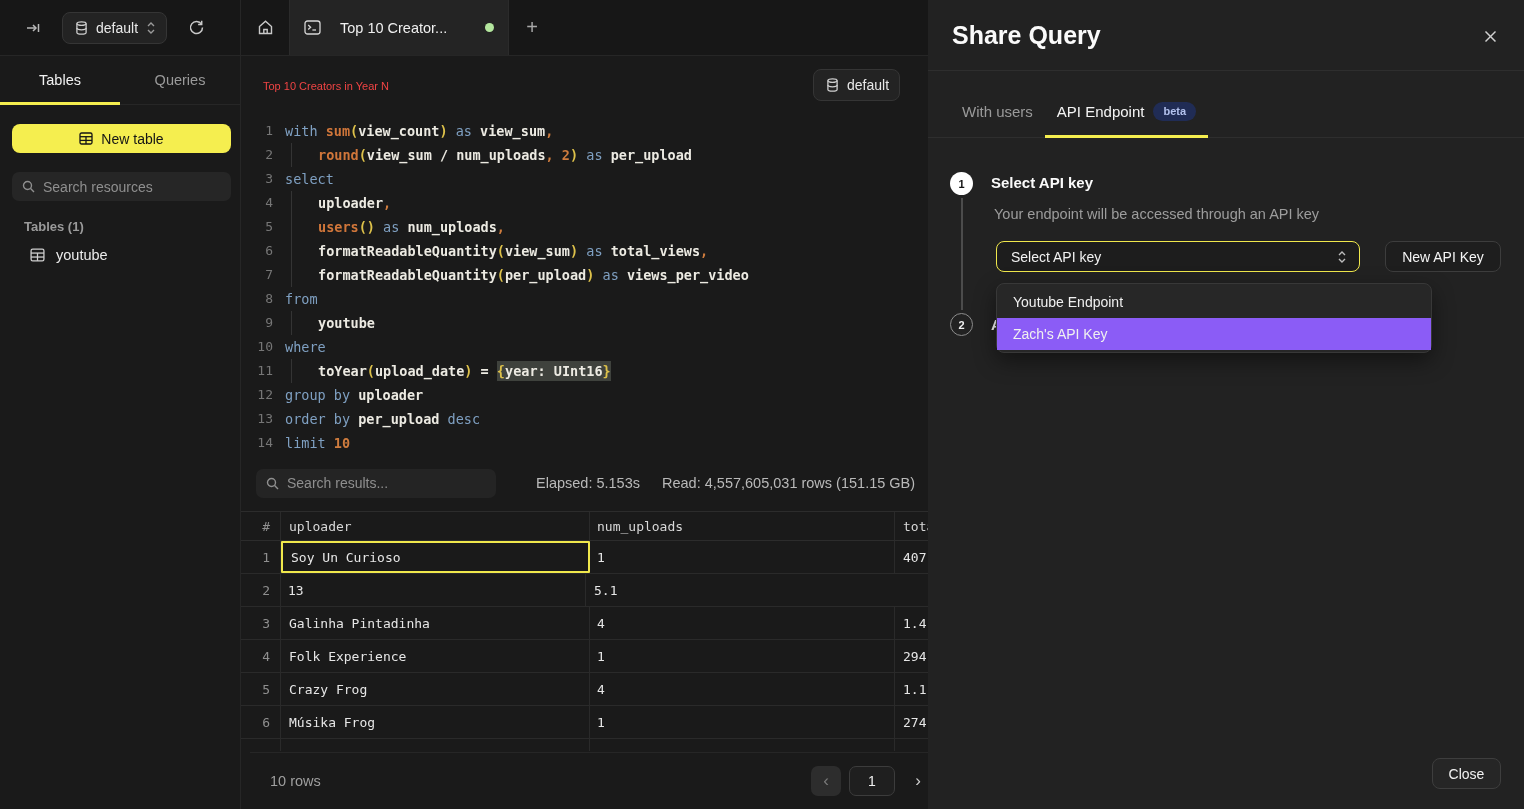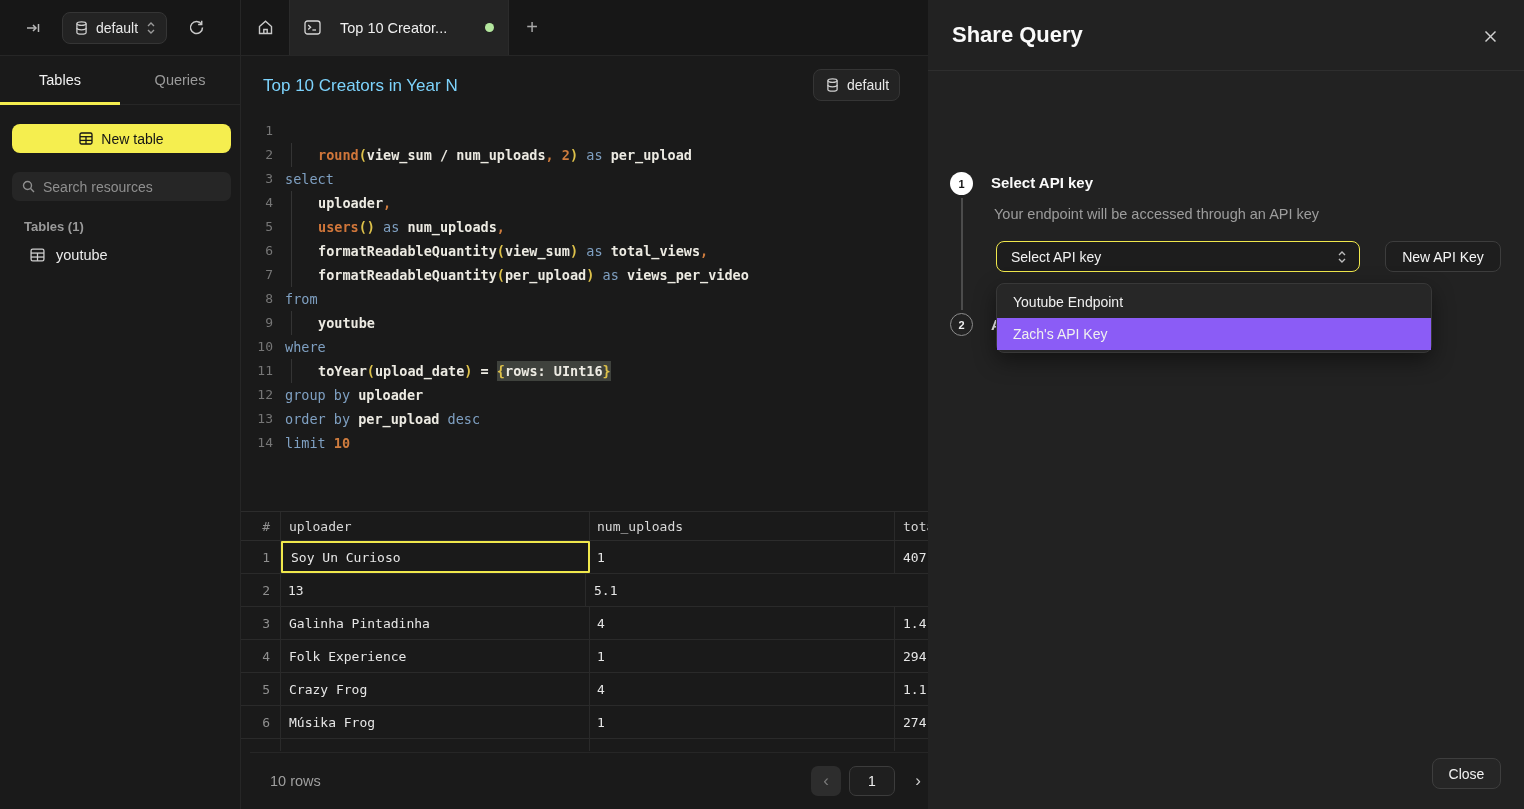--- a/index.html
+++ b/index.html
@@ -42,21 +42,21 @@
     color:#e6e6e6; font-size:14px; width:100%; font-family:"Liberation Sans", sans-serif; }
   .side-search input::placeholder, .results-search input::placeholder { color:#8f8f8f; }
   .side-section { position:absolute; left:24px; top:163px; font-size:13px; font-weight:600; color:#9a9a9a; }
   .table-item { position:absolute; left:12px; top:184px; width:219px; height:30px; display:flex;
     align-items:center; gap:11px; padding:0 8px 0 18px; border-radius:6px; cursor:pointer;
     color:#ececec; font-size:14.5px; font-weight:500; }
 
   
   .main { position:absolute; left:241px; top:56px; width:1283px; height:753px; background:#1a1a1a; }
   .title-row { position:absolute; left:0; top:0; width:100%; height:59px; display:flex; align-items:center; }
-  .query-title { padding-left:22px; font-size:17px; color:#7dd3fc; font-weight:500; }
+  .query-title { padding-left:22px; font-size:11px; color:#ef4444; font-weight:500; }
   .main-db-select { position:absolute; left:572px; top:13px; }
 
   
   .code { position:absolute; left:0; top:59px; width:100%; height:340px; padding-top:4px;
     font-family:"DejaVu Sans Mono", monospace; font-size:13.5px; cursor:text; }
   .code-line { display:flex; height:24px; line-height:24px; white-space:pre; }
   .ln { width:32px; text-align:right; padding-right:0; color:#767676; flex:none; font-size:13px; }
   .lc { position:relative; margin-left:12px; }
   .lc.ind { padding-left:33px; }
   .lc.ind::before { content:""; position:absolute; left:6px; top:0; bottom:0; border-left:1px solid #343434; }
@@ -99,21 +99,21 @@
   .pg-btn { width:30px; height:30px; border-radius:7px; display:flex; align-items:center;
     justify-content:center; font-size:17px; cursor:pointer; }
   .pg-prev { background:#2d2d2d; color:#7a7a7a; }
   .pg-page { width:46px; height:30px; background:#1f1f1f; border:1px solid #3c3c3c; border-radius:7px;
     display:flex; align-items:center; justify-content:center; font-size:14px; color:#f0f0f0; cursor:pointer; }
   .pg-next { color:#cfcfcf; }
 
   
   .panel { position:absolute; right:0; top:0; width:596px; height:809px; background:#222222; z-index:10; }
   .panel-header { position:relative; height:71px; border-bottom:1px solid #2e2e2e; display:flex; align-items:center; }
-  .panel-title { padding-left:24px; font-size:22px; font-weight:bold; color:#fafafa; }
+  .panel-title { padding-left:24px; font-size:25px; font-weight:bold; color:#fafafa; }
   .panel-close { position:absolute; right:24px; top:26px; width:20px; height:20px; display:flex;
     align-items:center; justify-content:center; color:#d0d0d0; cursor:pointer; }
   .panel-tabs { position:relative; height:67px; border-bottom:1px solid #2e2e2e; display:flex;
     align-items:center; padding:14px 0 0 22px; }
   .panel-tab { position:relative; height:100%; display:flex; align-items:center; gap:9px; padding:0 12px;
     font-size:15px; color:#9a9a9a; cursor:pointer; }
   .panel-tab.active { color:#f5f5f5; font-weight:500; }
   .panel-tab.active::after { content:""; position:absolute; left:0; right:0; bottom:-1px; height:3px; background:#f5ee4f; }
   .badge { background:#202c55; color:#b3c2ee; font-size:11px; font-weight:600; padding:4px 10px;
     border-radius:11px; line-height:1; }
@@ -253,36 +253,49 @@
           <ellipse cx="6.5" cy="2.6" rx="4.6" ry="1.8"></ellipse>
           <path d="M1.9 2.6 v8.8 c0 1 2.05 1.8 4.6 1.8 s4.6-.8 4.6-1.8 V2.6"></path>
           <path d="M1.9 7 c0 1 2.05 1.8 4.6 1.8 s4.6-.8 4.6-1.8"></path>
         </svg>
       </span>
       <span>default</span>
     </div>
   </div>
 
   <div class="code">
-      <div class="code-line"><span class="ln">1</span></div>
+      <div class="code-line"><span class="ln">1</span><span class="lc"><span class="tk-kw">with </span><span class="tk-fn">sum</span><span class="tk-pa">(</span><span class="tk-id">view_count</span><span class="tk-pa">)</span><span class="tk-kw"> as </span><span class="tk-id">view_sum</span><span class="tk-num">,</span></span></div>
       <div class="code-line"><span class="ln">2</span><span class="lc ind"><span class="tk-fn">round</span><span class="tk-pa">(</span><span class="tk-id">view_sum / num_uploads</span><span class="tk-num">, 2</span><span class="tk-pa">)</span><span class="tk-kw"> as </span><span class="tk-id">per_upload</span></span></div>
       <div class="code-line"><span class="ln">3</span><span class="lc"><span class="tk-kw">select</span></span></div>
       <div class="code-line"><span class="ln">4</span><span class="lc ind"><span class="tk-id">uploader</span><span class="tk-num">,</span></span></div>
       <div class="code-line"><span class="ln">5</span><span class="lc ind"><span class="tk-fn">users</span><span class="tk-pa">()</span><span class="tk-kw"> as </span><span class="tk-id">num_uploads</span><span class="tk-num">,</span></span></div>
       <div class="code-line"><span class="ln">6</span><span class="lc ind"><span class="tk-id">formatReadableQuantity</span><span class="tk-pa">(</span><span class="tk-id">view_sum</span><span class="tk-pa">)</span><span class="tk-kw"> as </span><span class="tk-id">total_views</span><span class="tk-num">,</span></span></div>
       <div class="code-line"><span class="ln">7</span><span class="lc ind"><span class="tk-id">formatReadableQuantity</span><span class="tk-pa">(</span><span class="tk-id">per_upload</span><span class="tk-pa">)</span><span class="tk-kw"> as </span><span class="tk-id">views_per_video</span></span></div>
       <div class="code-line"><span class="ln">8</span><span class="lc"><span class="tk-kw">from</span></span></div>
       <div class="code-line"><span class="ln">9</span><span class="lc ind"><span class="tk-id">youtube</span></span></div>
       <div class="code-line"><span class="ln">10</span><span class="lc"><span class="tk-kw">where</span></span></div>
-      <div class="code-line"><span class="ln">11</span><span class="lc ind"><span class="tk-id">toYear</span><span class="tk-pa">(</span><span class="tk-id">upload_date</span><span class="tk-pa">)</span><span class="tk-op"> = </span><span class="tk-pa tk-prm">{</span><span class="tk-id tk-prm">rows: UInt16</span><span class="tk-pa tk-prm">}</span></span></div>
+      <div class="code-line"><span class="ln">11</span><span class="lc ind"><span class="tk-id">toYear</span><span class="tk-pa">(</span><span class="tk-id">upload_date</span><span class="tk-pa">)</span><span class="tk-op"> = </span><span class="tk-pa tk-prm">{</span><span class="tk-id tk-prm">year: UInt16</span><span class="tk-pa tk-prm">}</span></span></div>
       <div class="code-line"><span class="ln">12</span><span class="lc"><span class="tk-kw">group by </span><span class="tk-id">uploader</span></span></div>
       <div class="code-line"><span class="ln">13</span><span class="lc"><span class="tk-kw">order by </span><span class="tk-id">per_upload</span><span class="tk-kw"> desc</span></span></div>
       <div class="code-line"><span class="ln">14</span><span class="lc"><span class="tk-kw">limit </span><span class="tk-num">10</span></span></div>
     </div>
 
+  <div class="results-toolbar">
+    <div class="results-search">
+      <span>
+        <svg width="13" height="13" viewBox="0 0 13 13" fill="none" stroke="#8f8f8f" stroke-width="1.4">
+          <circle cx="5.5" cy="5.5" r="4"></circle>
+            <line x1="8.6" y1="8.6" x2="12" y2="12"></line>
+        </svg>
+      </span>
+      <input placeholder="Search results..." style="">
+    </div>
+    <div class="stat">Elapsed: 5.153s</div>
+    <div class="stat">Read: 4,557,605,031 rows (151.15 GB)</div>
+  </div>
 
   <div class="rtable">
     <div class="thead">
       <div class="th c-num">#</div>
       <div class="th c-up">uploader</div>
       <div class="th c-nu">num_uploads</div>
       <div class="th c-tv">total_views</div>
     </div>
     <div>
         <div class="trow">
@@ -348,20 +361,29 @@
     <div class="panel-close">
       <span>
         <svg width="15" height="15" viewBox="0 0 15 15" stroke="#d0d0d0" stroke-width="1.5">
           <line x1="2.5" y1="2.5" x2="12.5" y2="12.5"></line>
             <line x1="12.5" y1="2.5" x2="2.5" y2="12.5"></line>
         </svg>
       </span>
     </div>
   </div>
 
+  <div class="panel-tabs">
+    <div class="panel-tab">
+      <span>With users</span>
+    </div>
+    <div class="panel-tab active">
+      <span>API Endpoint</span>
+      <span class="badge">beta</span>
+    </div>
+  </div>
 
   <div class="step-circle step1-circle">1</div>
   <div class="connector"></div>
   <div class="step-circle step2-circle">2</div>
 
   <div class="step1-title">Select API key</div>
   <div class="step1-desc">Your endpoint will be accessed through an API key</div>
   <div class="step2-partial">A</div>
 
   <div class="api-select">

